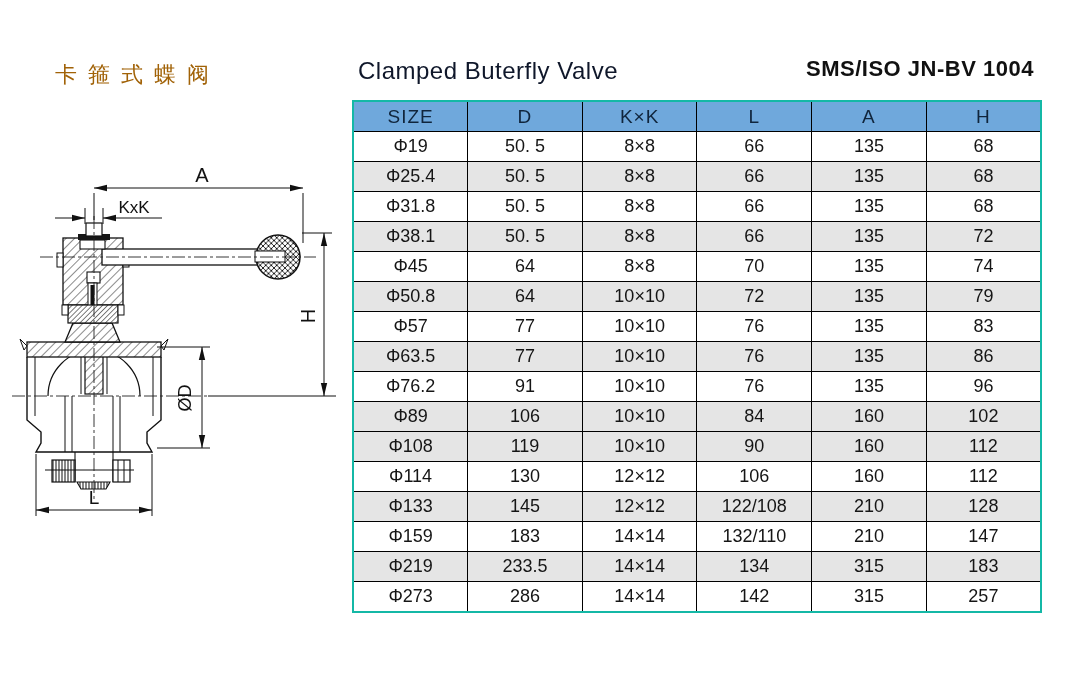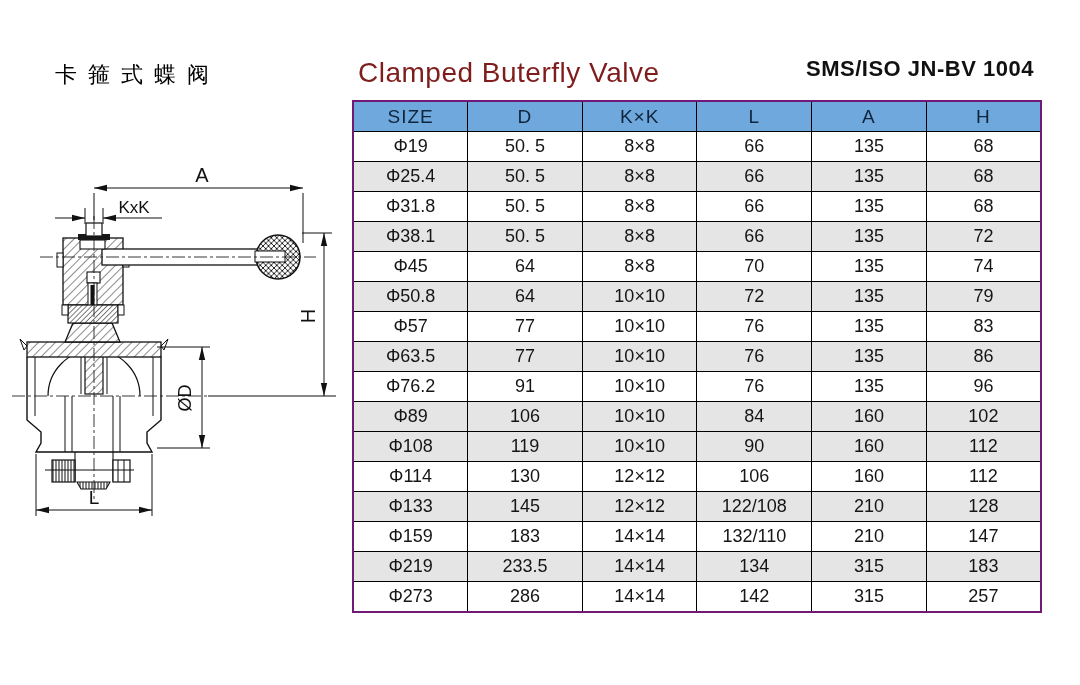--- a/index.html
+++ b/index.html
@@ -2,34 +2,34 @@
 <html><head>
 <meta charset="utf-8">
 <style>
   html,body{margin:0;padding:0;}
   body{
     width:1080px;height:685px;position:relative;background:#ffffff;
     font-family:"Liberation Sans", sans-serif;color:#111;overflow:hidden;
   }
   .title-cn{
     position:absolute;left:55px;top:60px;font-size:22px;letter-spacing:11px;
-    color:#000000;white-space:nowrap;
+    color:#a16207;white-space:nowrap;
   }
   .title-en{
-    position:absolute;left:358px;top:57px;font-size:28px;letter-spacing:0.5px;
-    color:#7f1d1d;white-space:nowrap;
+    position:absolute;left:358px;top:57px;font-size:24px;letter-spacing:0.5px;
+    color:#0f172a;white-space:nowrap;
   }
   .standard{
     position:absolute;left:806px;top:56px;font-size:22px;font-weight:bold;
     letter-spacing:0.5px;color:#111;white-space:nowrap;text-align:center;
   }
   .spec-table{
     position:absolute;left:352px;top:100px;width:690px;
     border-collapse:collapse;table-layout:fixed;
-    border:2px solid #701a75;
+    border:2px solid #14b8a6;
     padding-left:25px;
   }
   .spec-table th,.spec-table td{
     border:1px solid #000;height:29px;padding:0;text-align:center;
     vertical-align:middle;font-weight:normal;overflow:hidden;white-space:nowrap;
   }
   .spec-table th{
     background:#6fa8dc;font-size:19px;letter-spacing:1px;color:#10253c;
   }
   .spec-table td{font-size:18px;color:#151515;background:#ffffff;}

